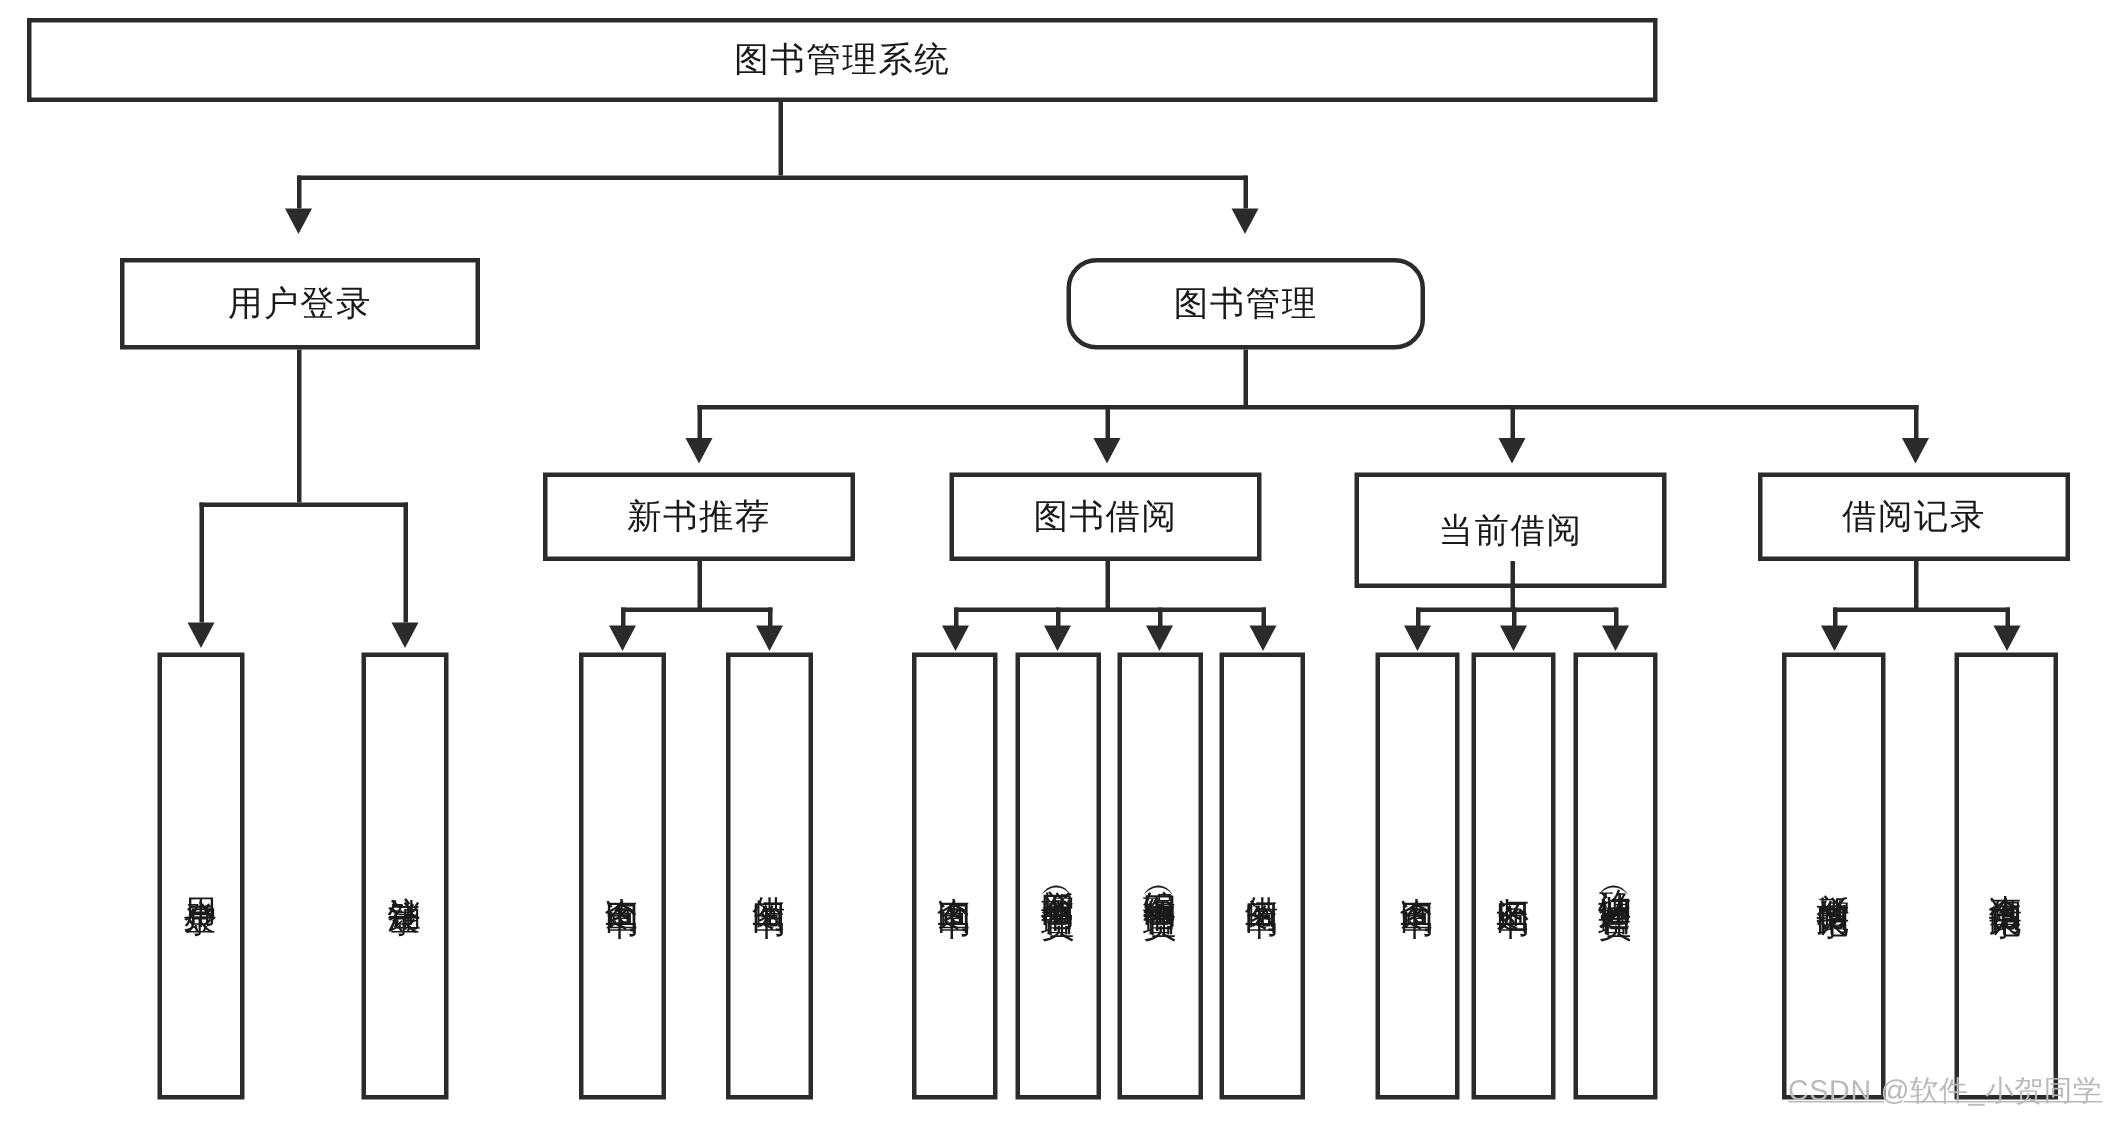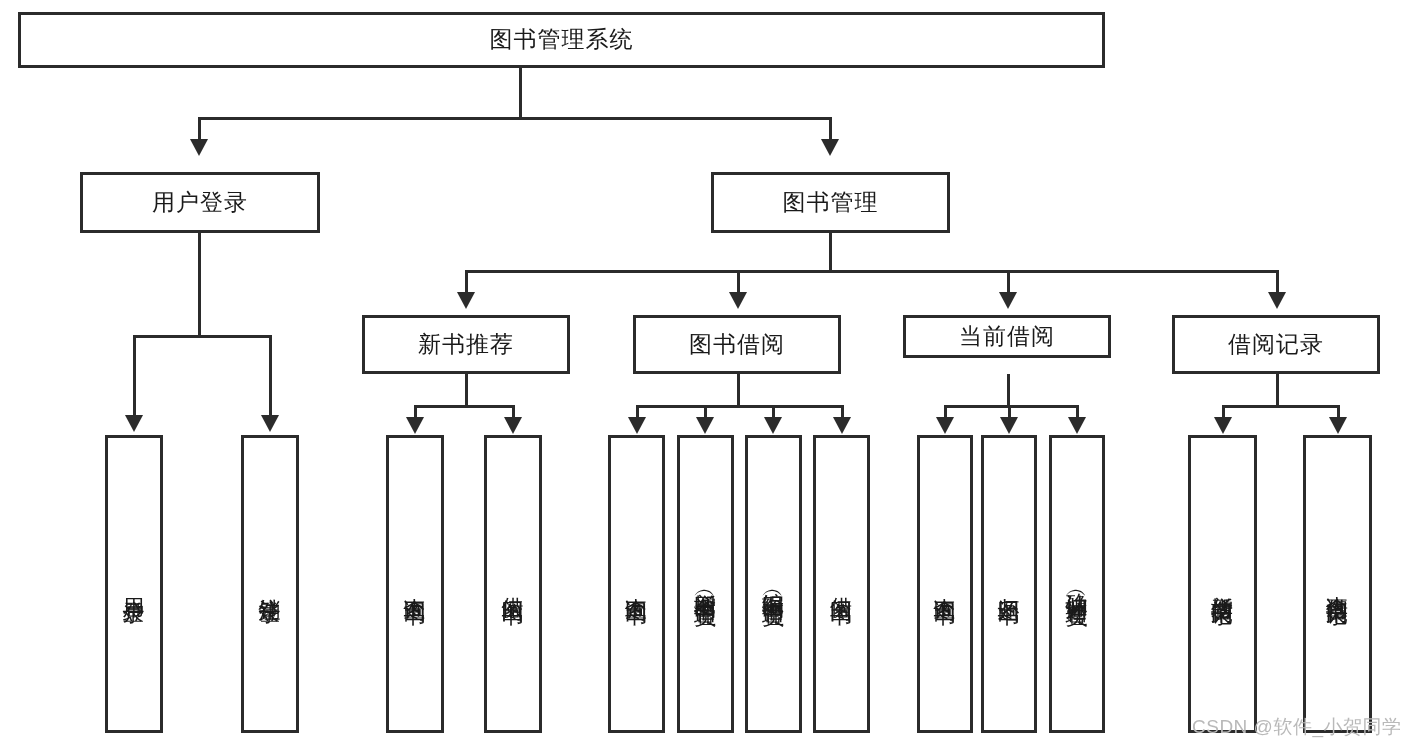--- a/index.html
+++ b/index.html
@@ -67,20 +67,21 @@
     border-right: 9px solid transparent;
     border-top: 17px solid #2b2b2b;
   }
   
   #watermark {
     position: absolute;
     font-size: 19px;
     color: #b9b9b9;
     white-space: nowrap;
     letter-spacing: 0.5px;
+    text-decoration: underline;
   }
 </style>
 </head>
 <body>
 
 <div id="canvas">
 
   <div class="node h" style="left:18px; top:12px; width:1087px; height:56px;">
     <span>图书管理系统</span>
   </div>
@@ -90,21 +91,21 @@
   <div class="lineH" style="left:198px; top:117px; width:633px;"></div>
 
   <div class="lineV" style="left:198px; top:117px; height:22px;"></div>
   <div class="arrow" style="left:190px; top:139px;"></div>
   <div class="lineV" style="left:829px; top:117px; height:22px;"></div>
   <div class="arrow" style="left:821px; top:139px;"></div>
 
   <div class="node h" style="left:80px; top:172px; width:240px; height:61px;">
     <span>用户登录</span>
   </div>
-  <div class="node h" style="left:711px; top:172px; width:239px; height:61px;">
+  <div class="node h" style="left:711px; top:172px; width:239px; height:61px;border-radius:20px;">
     <span>图书管理</span>
   </div>
 
   <div class="lineV" style="left:198px; top:233px; height:102px;"></div>
   <div class="lineH" style="left:133px; top:335px; width:139px;"></div>
   <div class="lineV" style="left:133px; top:335px; height:80px;"></div>
   <div class="arrow" style="left:125px; top:415px;"></div>
   <div class="lineV" style="left:269px; top:335px; height:80px;"></div>
   <div class="arrow" style="left:261px; top:415px;"></div>
 
@@ -118,21 +119,21 @@
   <div class="arrow" style="left:999px; top:292px;"></div>
   <div class="lineV" style="left:1276px; top:270px; height:22px;"></div>
   <div class="arrow" style="left:1268px; top:292px;"></div>
 
   <div class="node h" style="left:362px; top:315px; width:208px; height:59px;">
     <span>新书推荐</span>
   </div>
   <div class="node h" style="left:633px; top:315px; width:208px; height:59px;">
     <span>图书借阅</span>
   </div>
-  <div class="node h" style="left:903px; top:315px; width:208px; height:43px;">
+  <div class="node h" style="left:903px; top:315px; width:208px; height:77px;">
     <span>当前借阅</span>
   </div>
   <div class="node h" style="left:1172px; top:315px; width:208px; height:59px;align-items:center;">
     <span>借阅记录</span>
   </div>
 
   <div class="lineV" style="left:465px; top:374px; height:33px;"></div>
   <div class="lineH" style="left:414px; top:405px; width:101px;"></div>
   <div class="lineV" style="left:414px; top:405px; height:13px;"></div>
   <div class="arrow" style="left:406px; top:417px;"></div>

